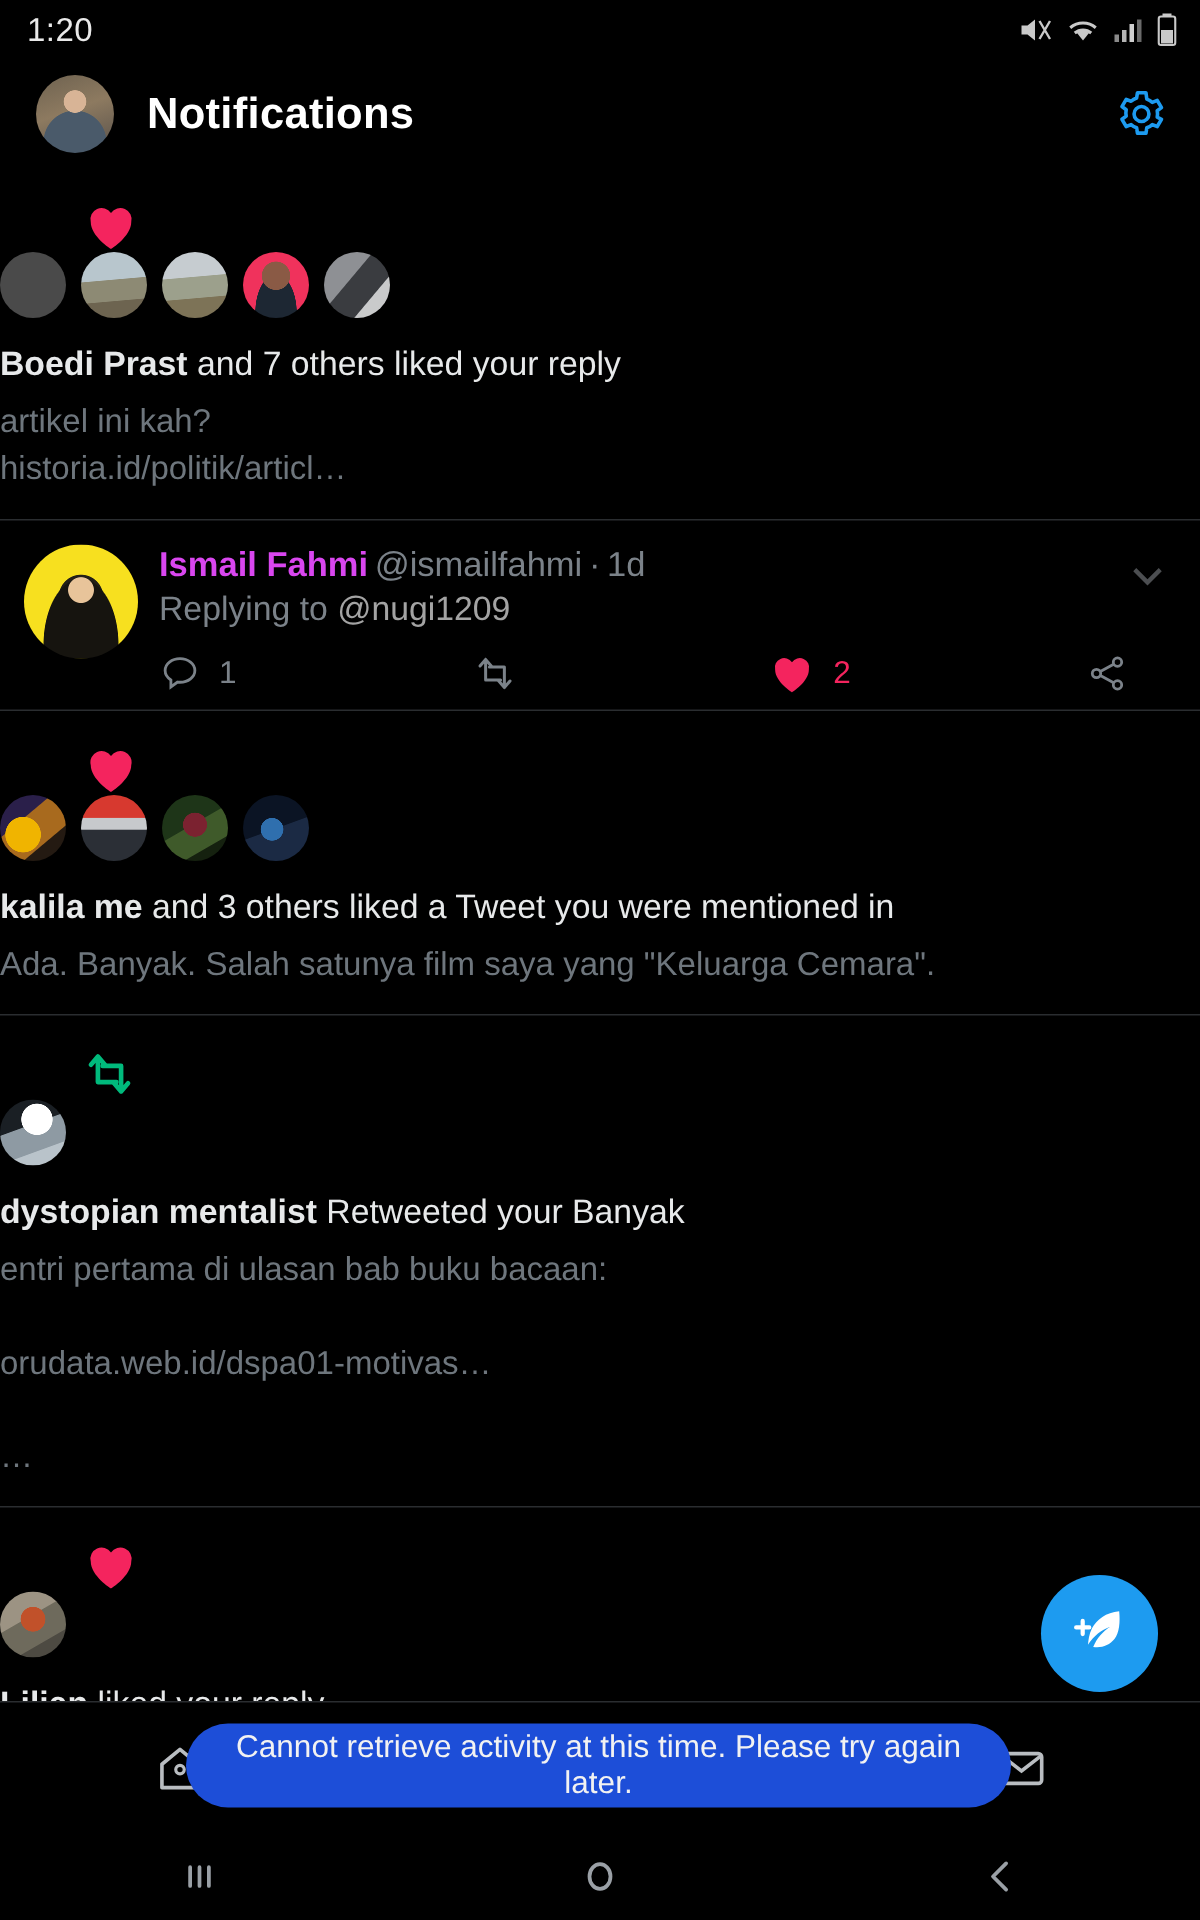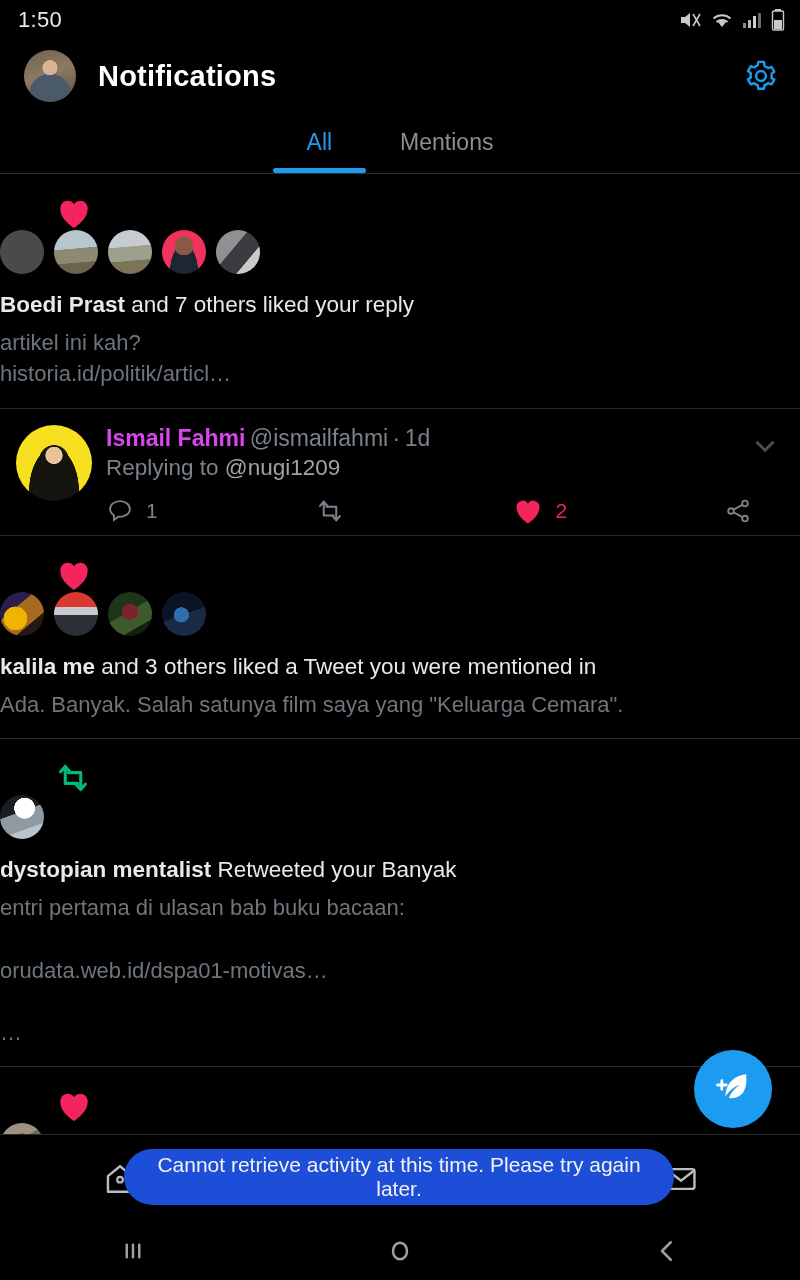--- a/index.html
+++ b/index.html
@@ -136,21 +136,21 @@
   }
   .anav { width: 70px; height: 44px; display: flex; align-items: center; justify-content: center; cursor: pointer; }
   .clip { overflow: hidden; }
 </style>
 </head>
 <body>
 
 <div class="phone">
 
   <div class="statusbar">
-    <div class="status-time">1:50</div>
+    <div class="status-time">1:20</div>
     <div class="status-icons">
       <svg width="24" height="22" viewBox="0 0 24 22">
         <path d="M2 8h4l5-4v14l-5-4H2z" fill="#c9c9c9"></path>
         <path d="M14 5l7 12M21 5l-7 12" stroke="#c9c9c9" stroke-width="1.6" fill="none"></path>
       </svg>
       <svg width="24" height="22" viewBox="0 0 24 22">
         <path d="M12 18l-4-5a6 6 0 018 0z" fill="#c9c9c9"></path>
         <path d="M3.5 9.5a13 13 0 0117 0" stroke="#c9c9c9" stroke-width="2" fill="none"></path>
         <path d="M6.5 13a8.5 8.5 0 0111 0" stroke="#c9c9c9" stroke-width="2" fill="none"></path>
       </svg>
@@ -170,24 +170,20 @@
 
   <div class="appbar">
     <div class="avatar avatar-me"></div>
     <div class="page-title">Notifications</div>
     <svg class="gear" viewBox="0 0 24 24">
       <path d="M12 8.5a3.5 3.5 0 100 7 3.5 3.5 0 000-7z" fill="none" stroke="#1d9bf0" stroke-width="1.7"></path>
       <path d="M19.4 13.5a7.6 7.6 0 000-3l2-1.5-2-3.4-2.3.9a7.6 7.6 0 00-2.6-1.5L14.1 2h-4l-.4 2.5a7.6 7.6 0 00-2.6 1.5l-2.3-.9-2 3.4 2 1.5a7.6 7.6 0 000 3l-2 1.5 2 3.4 2.3-.9a7.6 7.6 0 002.6 1.5l.4 2.5h4l.4-2.5a7.6 7.6 0 002.6-1.5l2.3.9 2-3.4z" fill="none" stroke="#1d9bf0" stroke-width="1.7" stroke-linejoin="round"></path>
     </svg>
   </div>
 
-  <div class="tabs">
-    <div class="tab active">All</div>
-    <div class="tab">Mentions</div>
-  </div>
 
   <div class="feed">
 
     <div class="row">
       <div class="notif">
         <div class="notif-icon">
           <svg width="36" height="34" viewBox="0 0 24 22">
             <path d="M12 21s-9-5.6-9-12A5 5 0 0112 5a5 5 0 019 4c0 6.4-9 12-9 12z" fill="#f4245e"></path>
           </svg>
         </div>

